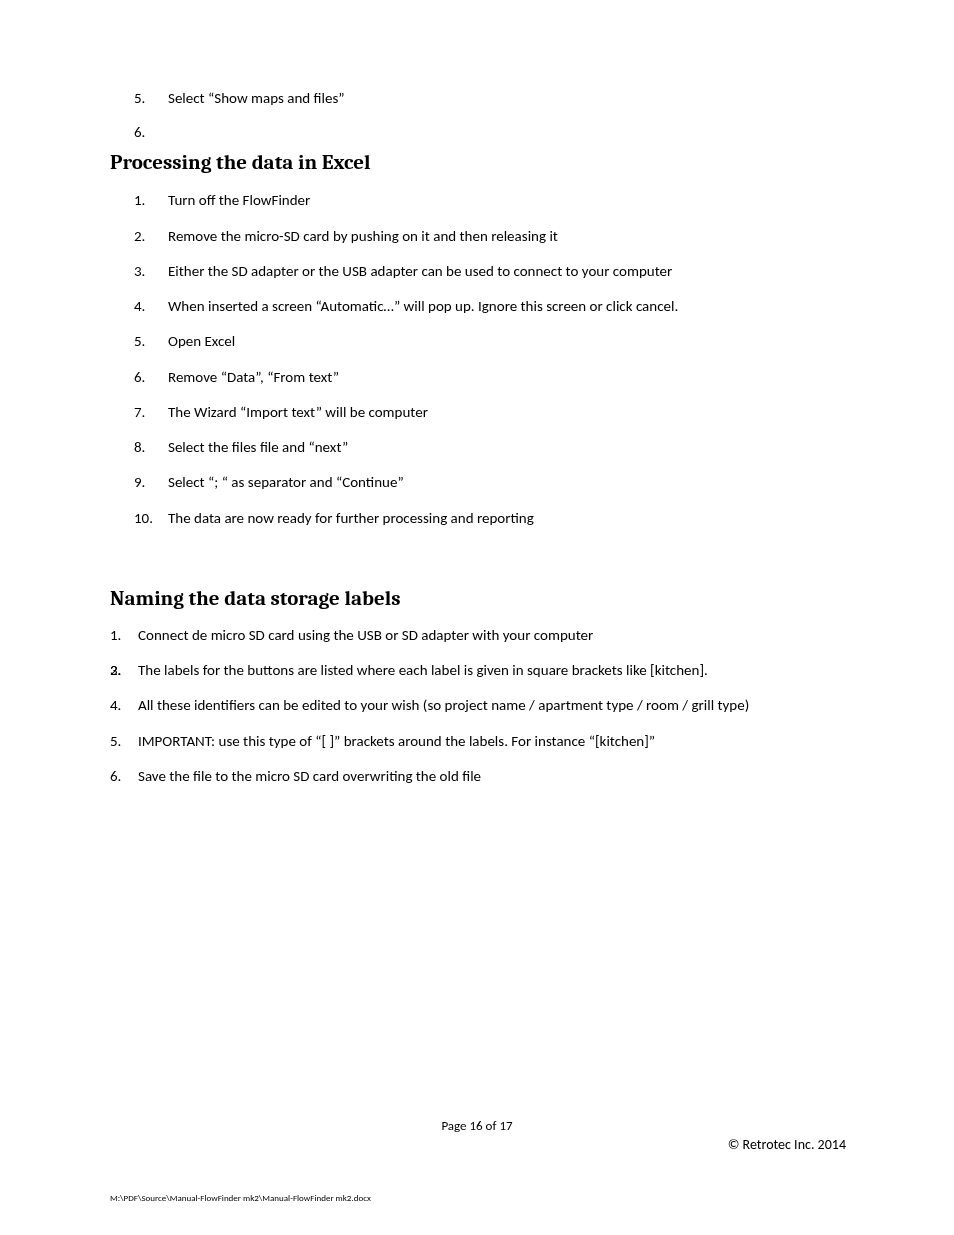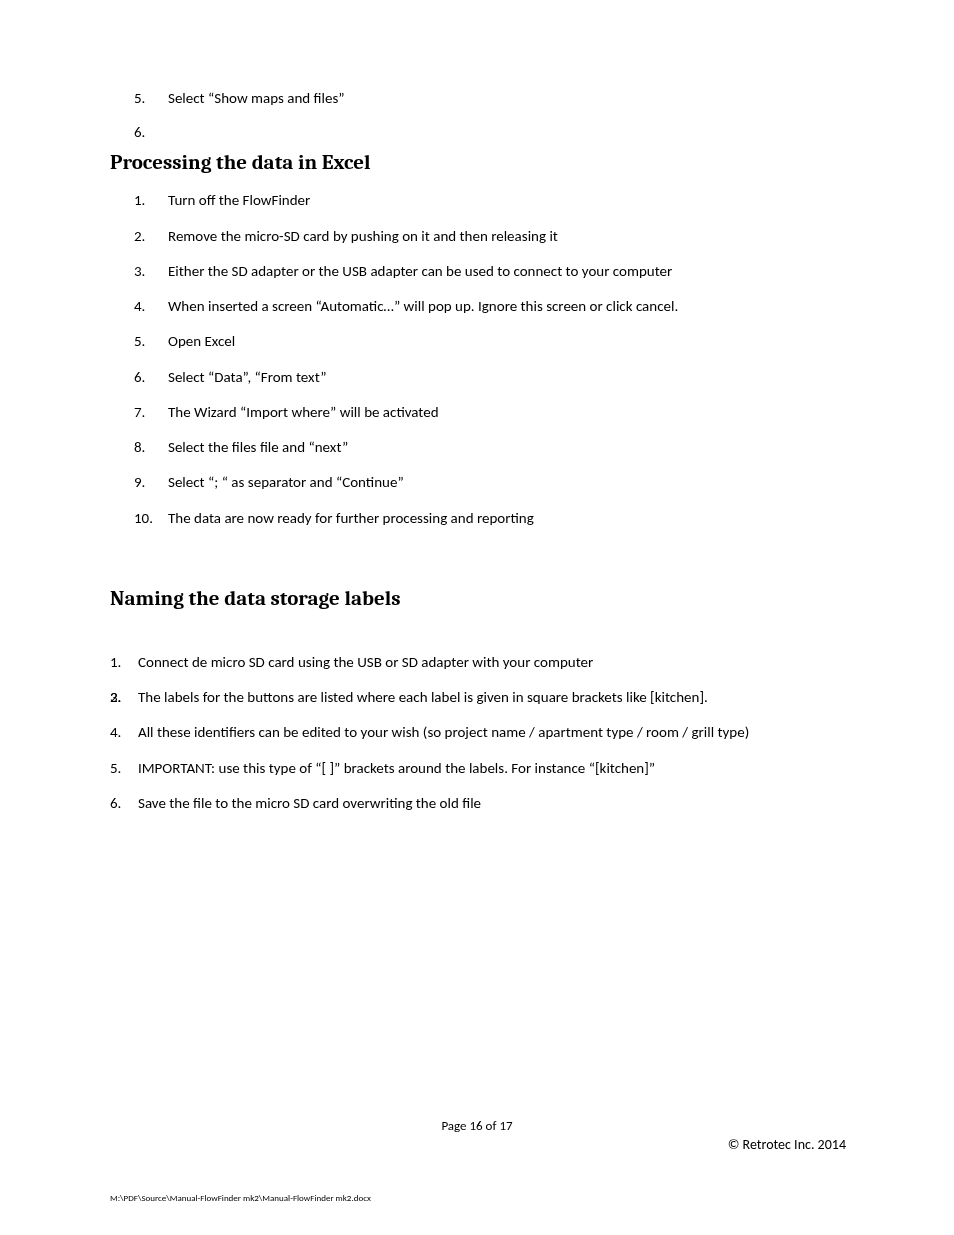--- a/index.html
+++ b/index.html
@@ -33,21 +33,21 @@
       text-align: left;
     }
     h2.section {
       font-family: Cambria, Georgia, "Times New Roman", serif;
       font-weight: bold;
       font-size: 21px;
       color: #000;
       margin-top: 42px;
       margin-bottom: 16px;
     }
-    h2.section.second { margin-top: 58px; margin-bottom: 42px; }
+    h2.section.second { margin-top: 58px; margin-bottom: 15px; }
     .excel-list {
       list-style: none;
       margin-left: 24px;
     }
     .excel-list li {
       position: relative;
       padding-left: 34px;
       font-size: 15px;
       line-height: 1.35;
       margin-bottom: 15px;
@@ -114,22 +114,22 @@
   </ol>
 
   <h2 class="section">Processing the data in Excel</h2>
 
   <ol class="excel-list">
     <li><span class="num">1.</span><span>Turn off the FlowFinder</span></li>
     <li><span class="num">2.</span><span>Remove the micro-SD card by pushing on it and then releasing it</span></li>
     <li><span class="num">3.</span><span>Either the SD adapter or the USB adapter can be used to connect to your computer</span></li>
     <li><span class="num">4.</span><span>When inserted a screen “Automatic…” will pop up. Ignore this screen or click cancel.</span></li>
     <li><span class="num">5.</span><span>Open Excel</span></li>
-    <li><span class="num">6.</span><span>Select “Data”, “From text”</span></li>
-    <li><span class="num">7.</span><span>The Wizard “Import where” will be activated</span></li>
+    <li><span class="num">6.</span><span>Remove “Data”, “From text”</span></li>
+    <li><span class="num">7.</span><span>The Wizard “Import text” will be computer</span></li>
     <li><span class="num">8.</span><span>Select the files file and “next”</span></li>
     <li><span class="num">9.</span><span>Select “; “ as separator and “Continue”</span></li>
     <li><span class="num">10.</span><span>The data are now ready for further processing and reporting</span></li>
   </ol>
 
   <h2 class="section second">Naming the data storage labels</h2>
 
   <ol class="naming-list">
     <li><span class="num">1.</span><span>Connect de micro SD card using the USB or SD adapter with your computer</span></li>
     <li><span class="num">2.</span></li>

